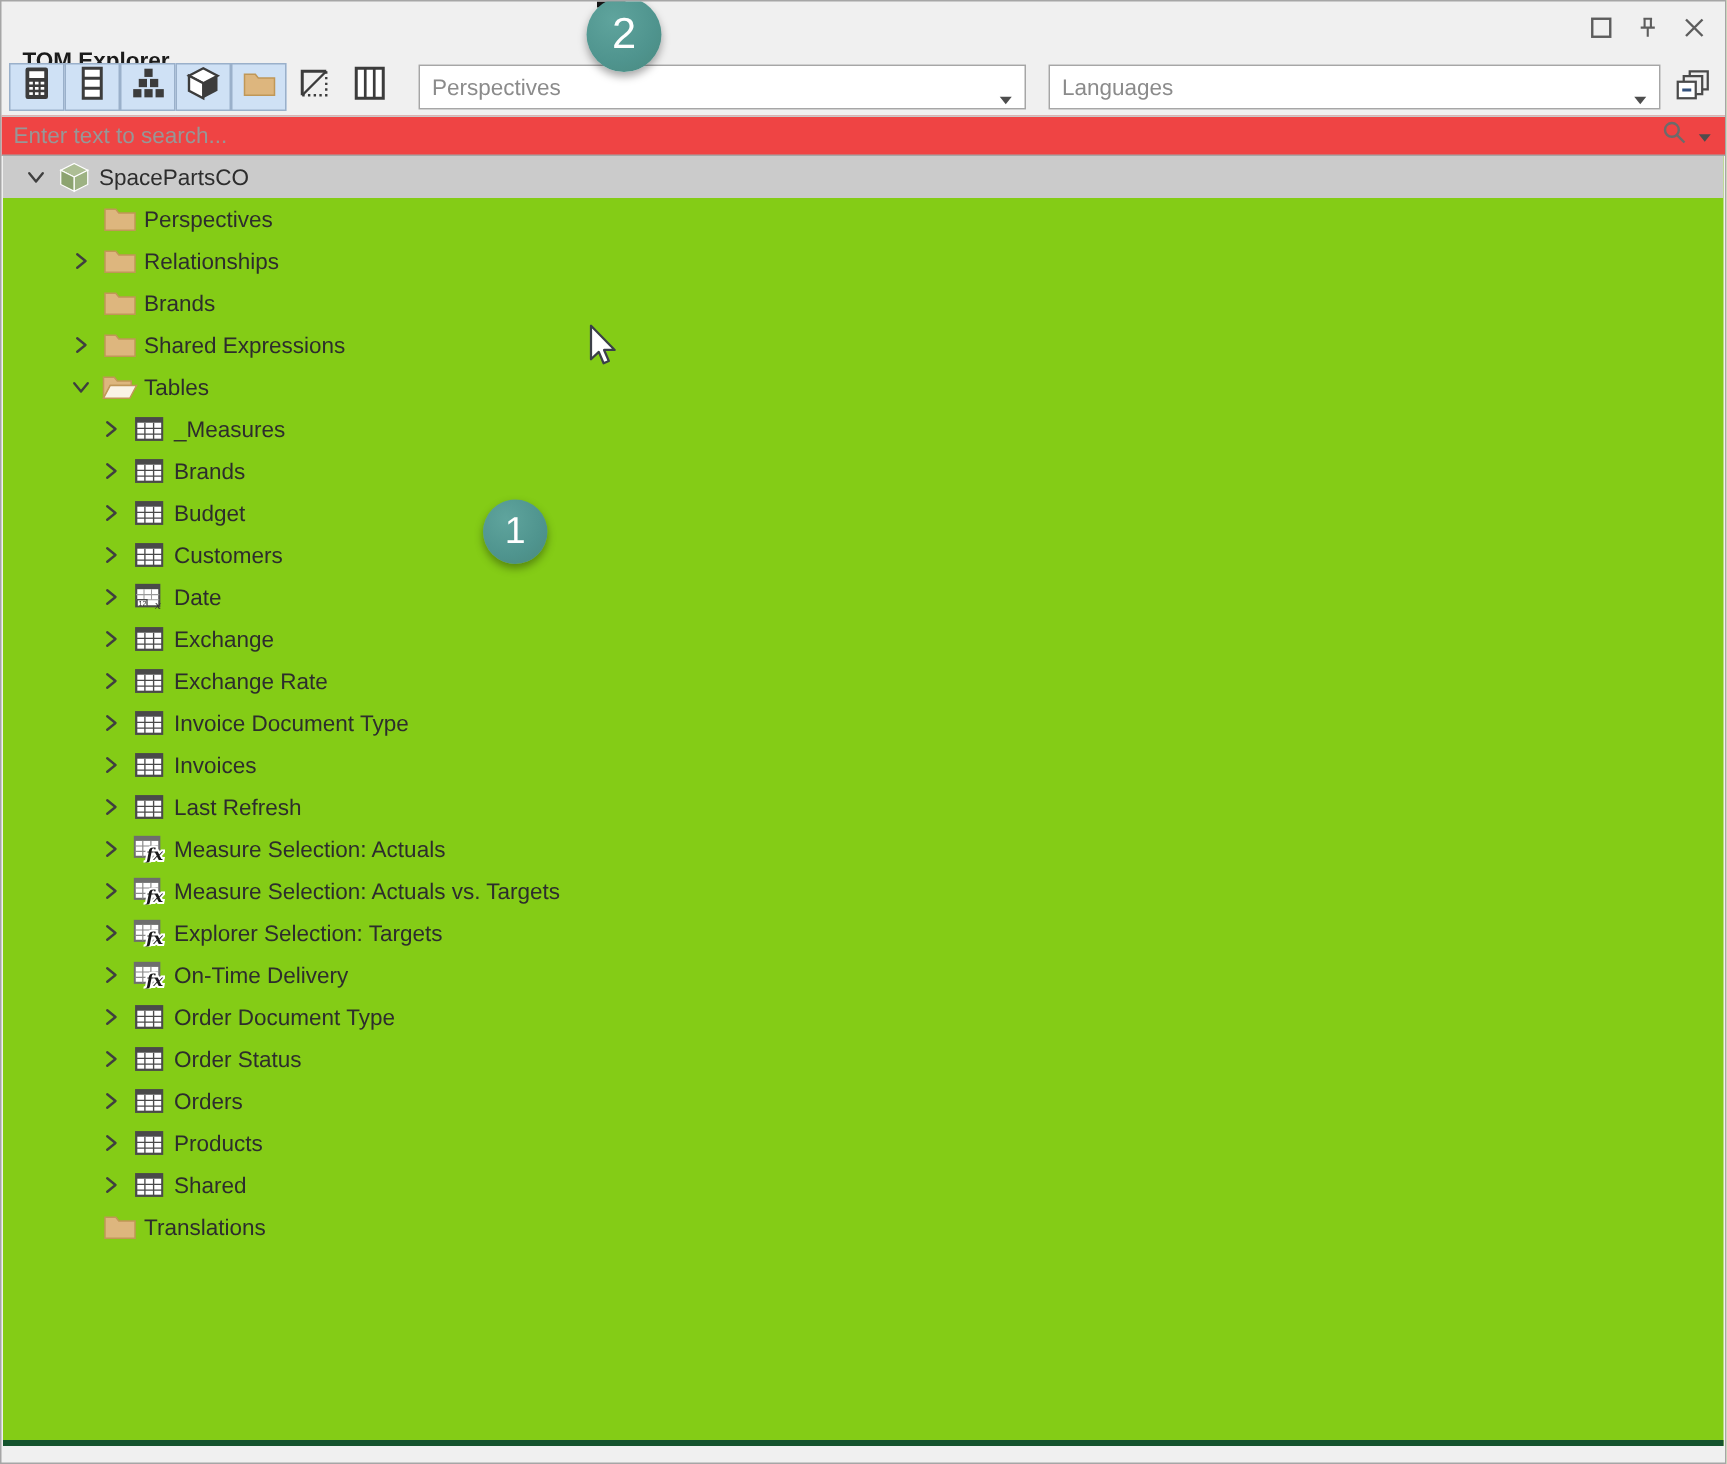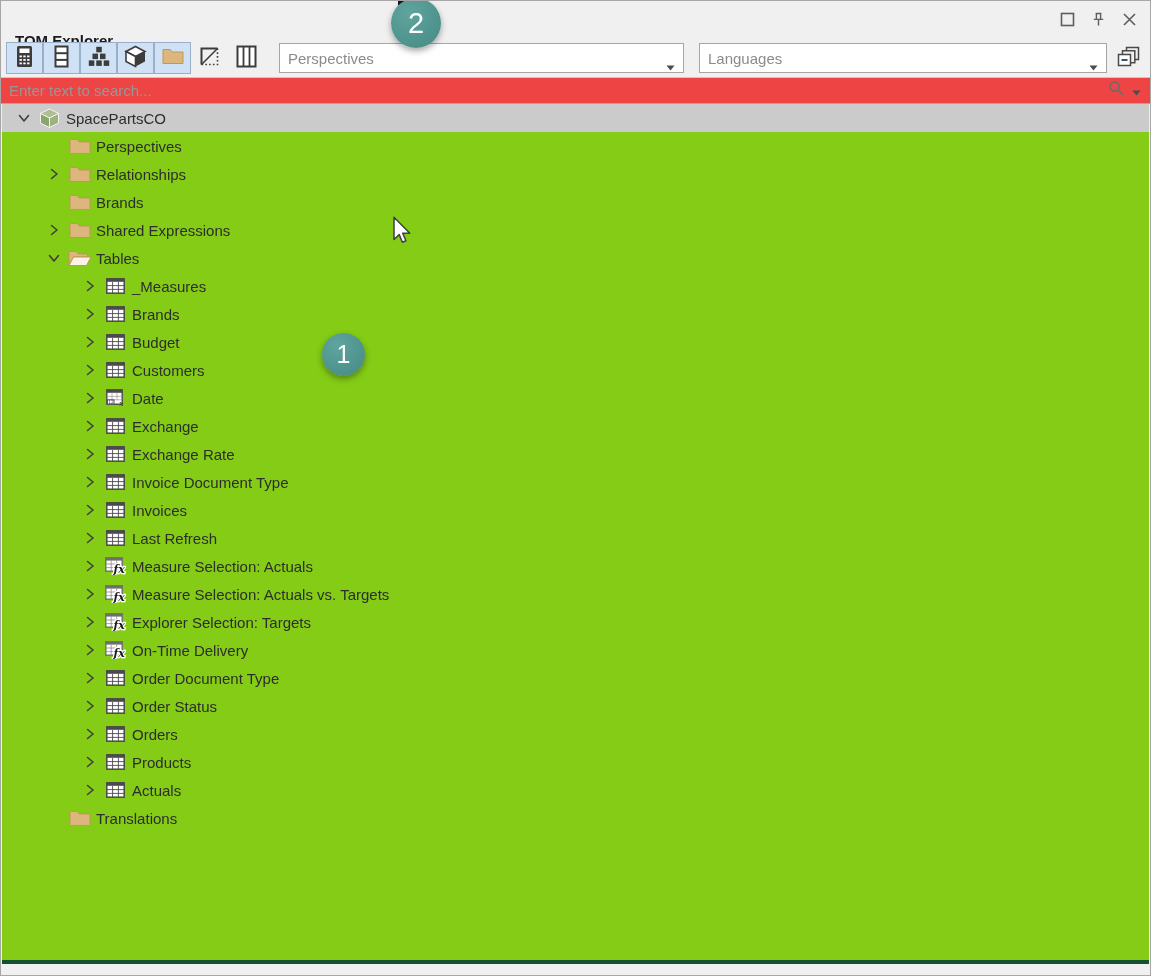--- a/index.html
+++ b/index.html
@@ -36,21 +36,21 @@
                    padding:0 0 0 8px;}
   .searchbar input::placeholder{color:#979797;opacity:1;}
   .search-icons{display:flex;align-items:center;gap:7px;padding-right:9px;}
   
   .tree{position:absolute;top:103px;left:1px;right:1px;bottom:11px;background:#84cc16;
         border-bottom:4px solid #14532d;box-sizing:border-box;overflow:hidden;}
   .row{height:28px;display:flex;align-items:center;font-size:15px;color:#2d2d2d;box-sizing:border-box;}
   .row.selected{background:#cbcbcb;}
   .row.lv0{padding-left:10px;}
   .row.lv1{padding-left:40px;}
-  .row.lv2{padding-left:76px;}
+  .row.lv2{padding-left:60px;}
   .expander{width:24px;min-width:24px;height:28px;display:flex;align-items:center;justify-content:center;}
   .node-icon{width:27px;min-width:27px;height:28px;display:flex;align-items:center;justify-content:center;}
   .lbl{padding-left:3px;white-space:pre;}
   
   .badge{position:absolute;border-radius:50%;color:#fff;
          background:radial-gradient(circle at 36% 30%, #5fa49d 0%, #4f948e 60%, #49897f 100%);
          display:flex;align-items:center;justify-content:center;
          box-shadow:0 3px 6px rgba(0,0,0,.35);z-index:20;}
   #badge-2{left:390px;top:-3px;width:50px;height:50px;font-size:29px;}
   #badge-1{left:321px;top:332px;width:43px;height:43px;font-size:25px;}
@@ -635,21 +635,21 @@
             <rect x="0.8" y="0.8" width="17.4" height="14.4" fill="#fff" stroke="#4a4a4a" stroke-width="1.5"></rect>
             <rect x="0.8" y="0.8" width="17.4" height="3" fill="#4a4a4a"></rect>
             <g stroke="#4a4a4a" stroke-width="0.9">
               <line x1="0.8" y1="7.6" x2="18.2" y2="7.6"></line>
               <line x1="0.8" y1="11.4" x2="18.2" y2="11.4"></line>
               <line x1="6.6" y1="3.8" x2="6.6" y2="15.2"></line>
               <line x1="12.4" y1="3.8" x2="12.4" y2="15.2"></line>
             </g>
           </svg>
         </span>
-        <span class="lbl">Actuals</span>
+        <span class="lbl">Shared</span>
       </div>
       <div class="row lv1">
         <span class="expander"></span>
         <span class="node-icon">
           <svg width="22" height="18" viewBox="0 0 22 18">
             <path d="M1 16.5 V2.5 H8.2 L10.2 5 H21 V16.5 Z" fill="#DDB67E" stroke="#C09757" stroke-width="1"></path>
           </svg>
         </span>
         <span class="lbl">Translations</span>
       </div>

